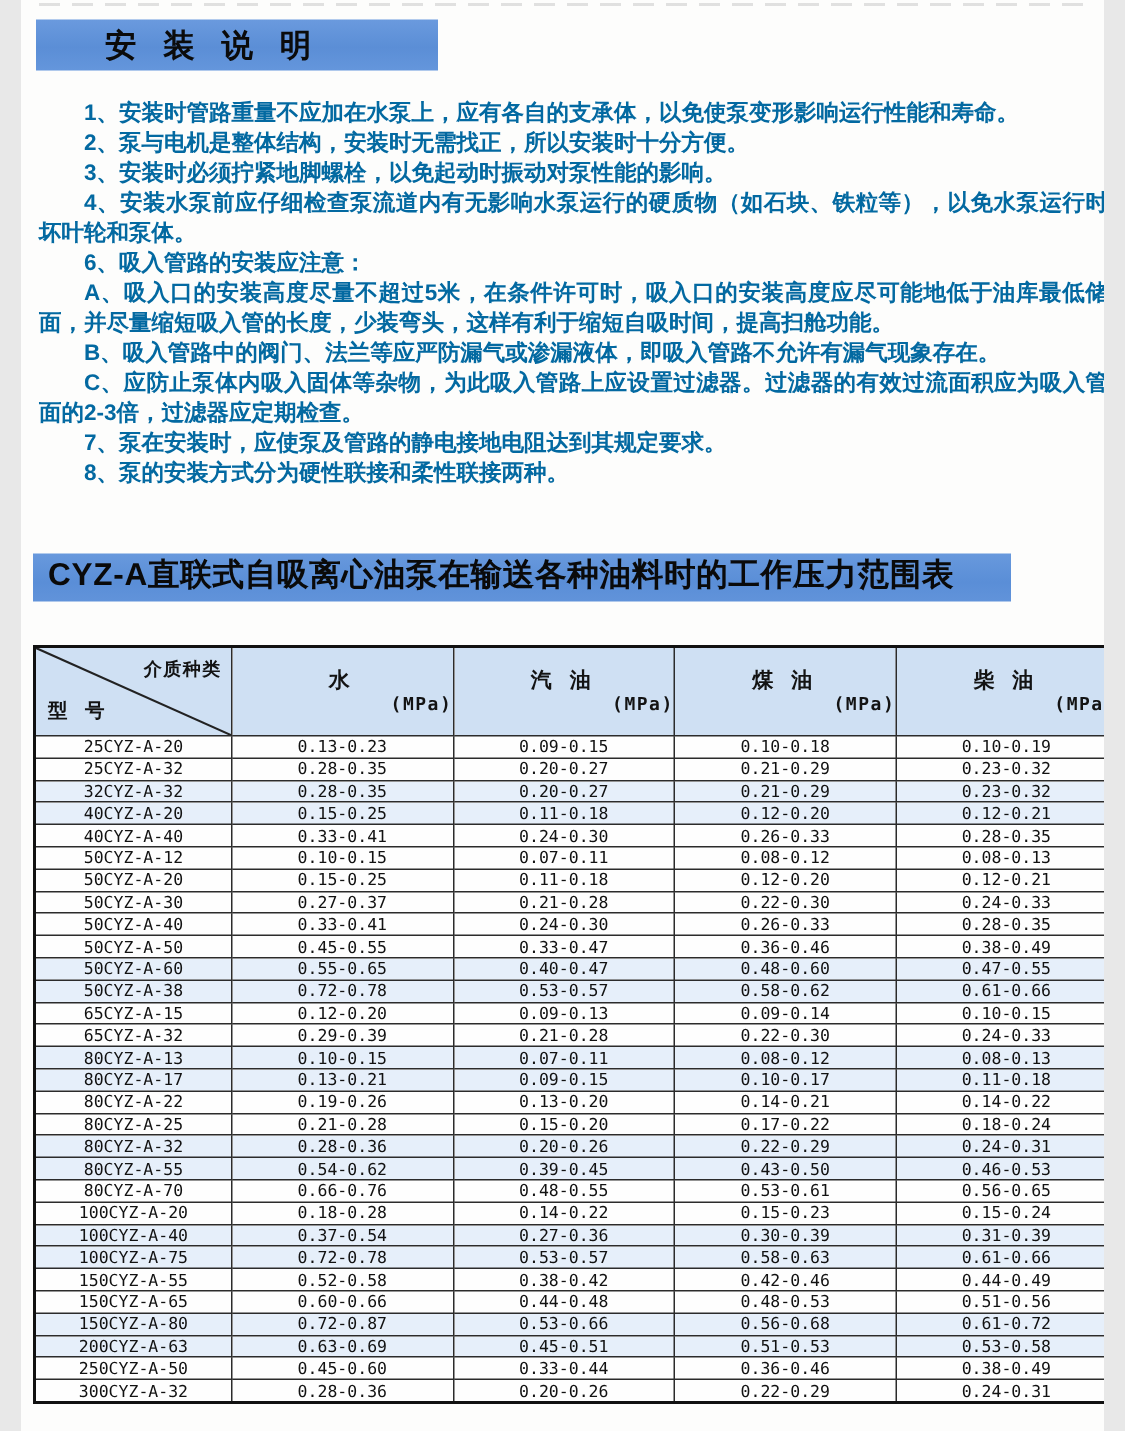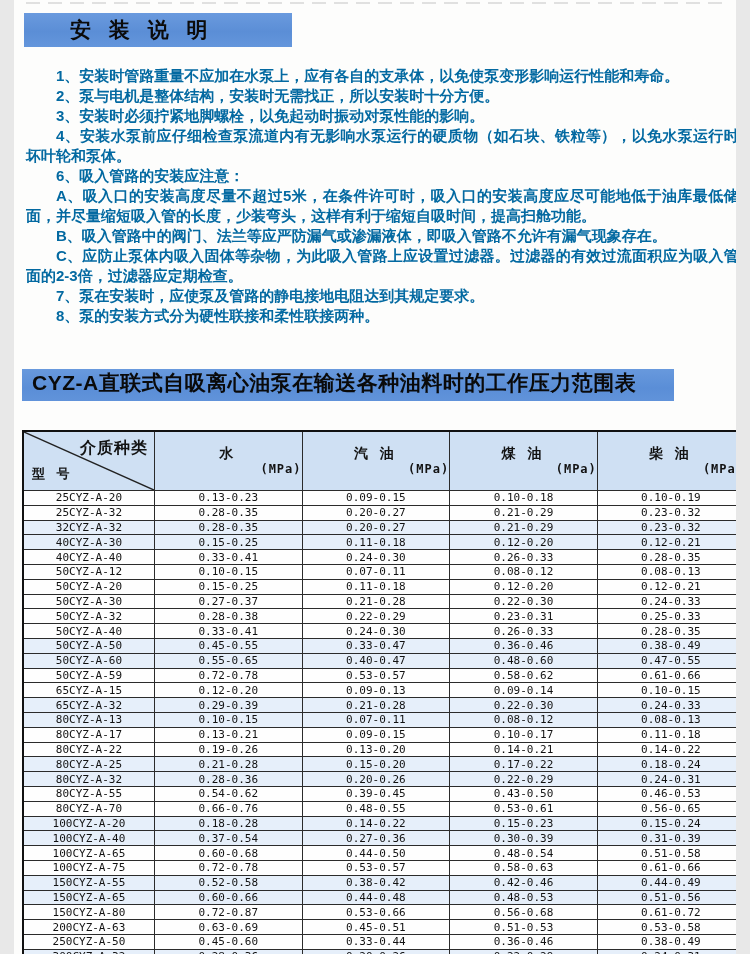--- a/index.html
+++ b/index.html
@@ -67,21 +67,21 @@
   .head-name{display:block;letter-spacing:4px;line-height:17px;}
   .head-unit{
     display:block;font-family:"DejaVu Sans Mono",monospace;
     font-size:12px;font-weight:bold;letter-spacing:1px;line-height:15px;text-align:right;
   }
   
   .corner{position:relative;background:#cfe0f3;}
   .corner svg{position:absolute;inset:0;width:100%;height:100%;}
   .corner .tr{
     position:absolute;top:6px;right:6px;
-    font-size:16px;font-weight:bold;letter-spacing:1px;
+    font-size:12px;font-weight:bold;letter-spacing:1px;
   }
   .corner .bl{
     position:absolute;bottom:7px;left:8px;
     font-size:13px;font-weight:bold;letter-spacing:4px;margin-top:20px;
   }
   .ptable tbody td{
     height:13.8px;text-align:center;vertical-align:middle;
     font-family:"DejaVu Sans Mono","Liberation Mono",monospace;
     font-size:11px;color:#121212;background:#fefefe;
   }
@@ -176,21 +176,21 @@
           <td>0.23-0.32</td>
         </tr>
         <tr>
           <td class="model">32CYZ-A-32</td>
           <td>0.28-0.35</td>
           <td>0.20-0.27</td>
           <td>0.21-0.29</td>
           <td>0.23-0.32</td>
         </tr>
         <tr>
-          <td class="model">40CYZ-A-30</td>
+          <td class="model">40CYZ-A-20</td>
           <td>0.15-0.25</td>
           <td>0.11-0.18</td>
           <td>0.12-0.20</td>
           <td>0.12-0.21</td>
         </tr>
         <tr>
           <td class="model">40CYZ-A-40</td>
           <td>0.33-0.41</td>
           <td>0.24-0.30</td>
           <td>0.26-0.33</td>
@@ -211,27 +211,20 @@
           <td>0.12-0.21</td>
         </tr>
         <tr>
           <td class="model">50CYZ-A-30</td>
           <td>0.27-0.37</td>
           <td>0.21-0.28</td>
           <td>0.22-0.30</td>
           <td>0.24-0.33</td>
         </tr>
         <tr>
-          <td class="model">50CYZ-A-32</td>
-          <td>0.28-0.38</td>
-          <td>0.22-0.29</td>
-          <td>0.23-0.31</td>
-          <td>0.25-0.33</td>
-        </tr>
-        <tr>
           <td class="model">50CYZ-A-40</td>
           <td>0.33-0.41</td>
           <td>0.24-0.30</td>
           <td>0.26-0.33</td>
           <td>0.28-0.35</td>
         </tr>
         <tr>
           <td class="model">50CYZ-A-50</td>
           <td>0.45-0.55</td>
           <td>0.33-0.47</td>
@@ -239,21 +232,21 @@
           <td>0.38-0.49</td>
         </tr>
         <tr>
           <td class="model">50CYZ-A-60</td>
           <td>0.55-0.65</td>
           <td>0.40-0.47</td>
           <td>0.48-0.60</td>
           <td>0.47-0.55</td>
         </tr>
         <tr>
-          <td class="model">50CYZ-A-59</td>
+          <td class="model">50CYZ-A-38</td>
           <td>0.72-0.78</td>
           <td>0.53-0.57</td>
           <td>0.58-0.62</td>
           <td>0.61-0.66</td>
         </tr>
         <tr>
           <td class="model">65CYZ-A-15</td>
           <td>0.12-0.20</td>
           <td>0.09-0.13</td>
           <td>0.09-0.14</td>
@@ -323,27 +316,20 @@
           <td>0.15-0.24</td>
         </tr>
         <tr>
           <td class="model">100CYZ-A-40</td>
           <td>0.37-0.54</td>
           <td>0.27-0.36</td>
           <td>0.30-0.39</td>
           <td>0.31-0.39</td>
         </tr>
         <tr>
-          <td class="model">100CYZ-A-65</td>
-          <td>0.60-0.68</td>
-          <td>0.44-0.50</td>
-          <td>0.48-0.54</td>
-          <td>0.51-0.58</td>
-        </tr>
-        <tr>
           <td class="model">100CYZ-A-75</td>
           <td>0.72-0.78</td>
           <td>0.53-0.57</td>
           <td>0.58-0.63</td>
           <td>0.61-0.66</td>
         </tr>
         <tr>
           <td class="model">150CYZ-A-55</td>
           <td>0.52-0.58</td>
           <td>0.38-0.42</td>

